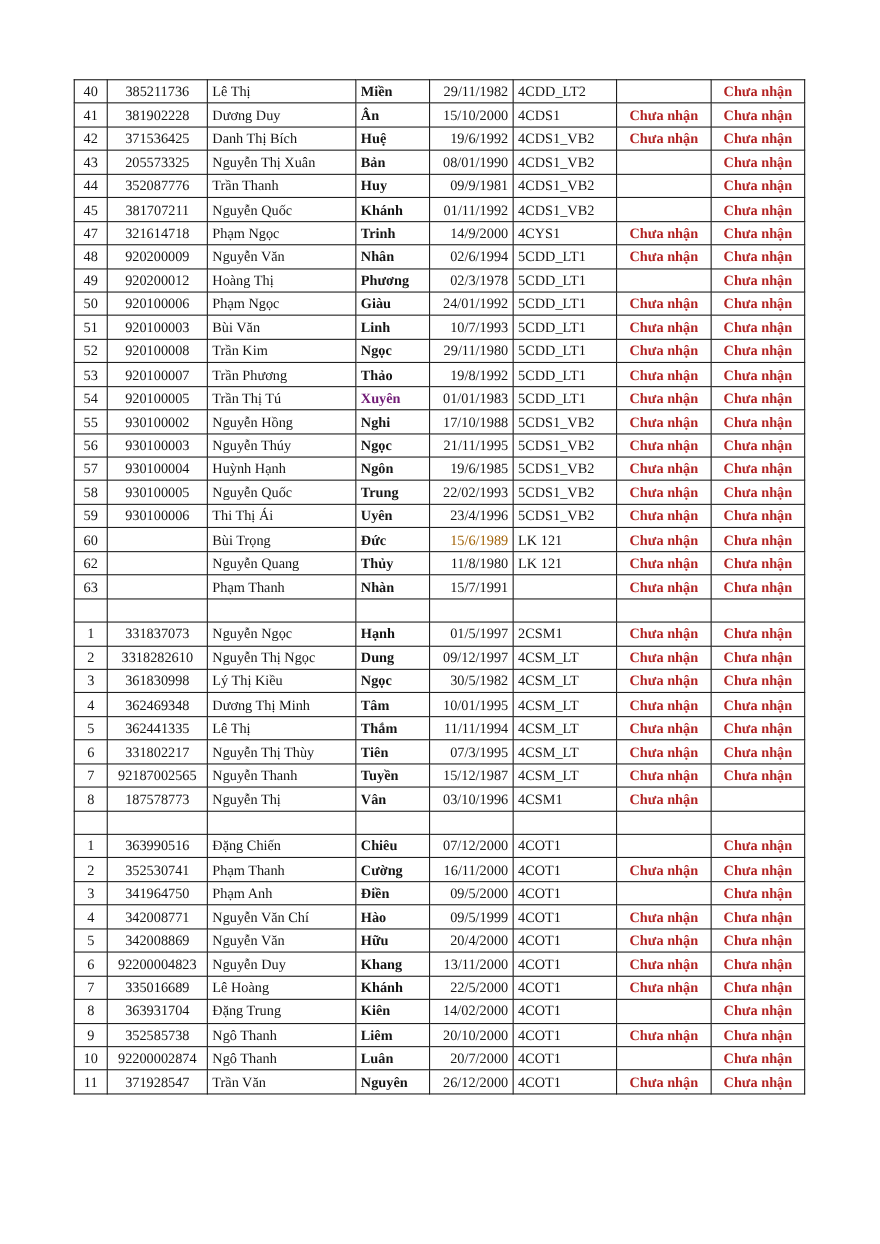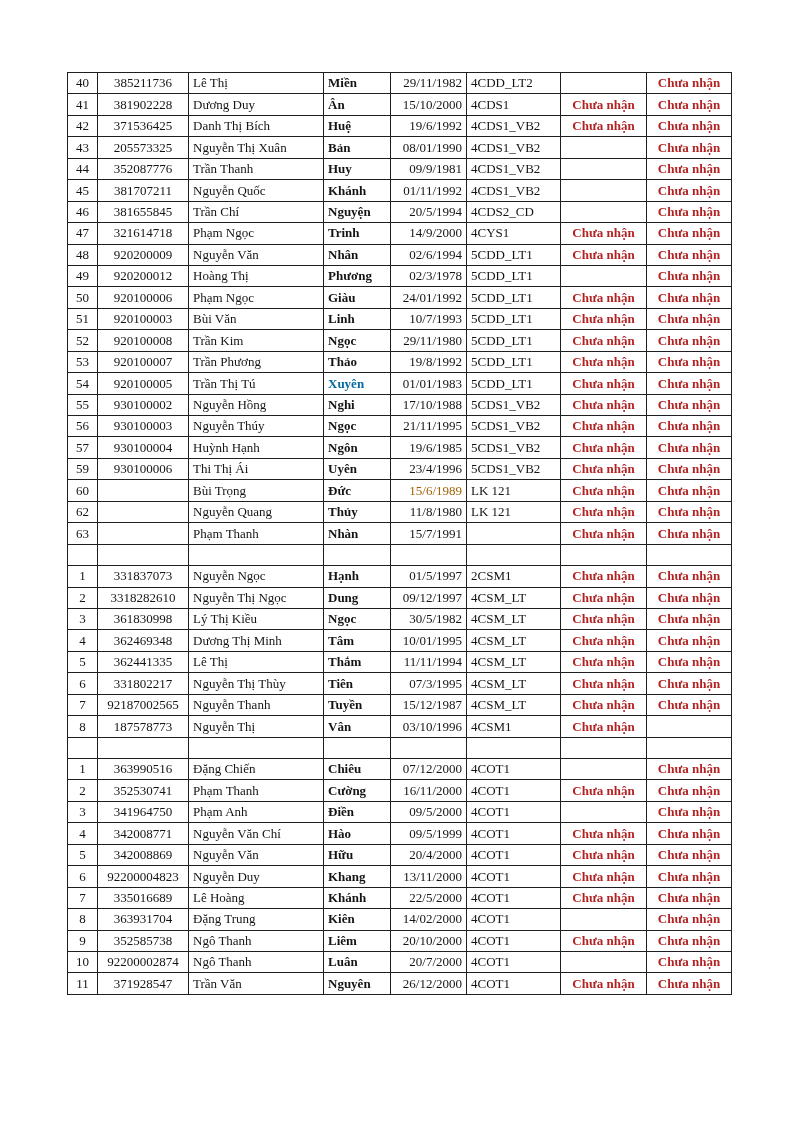--- a/index.html
+++ b/index.html
@@ -110,30 +110,20 @@
           <td class="c-no" style="color: rgb(20, 20, 20);">45</td>
           <td class="c-id" style="color: rgb(20, 20, 20);">381707211</td>
           <td class="c-name" style="color: rgb(20, 20, 20);">Nguyễn Quốc</td>
           <td class="c-given" style="color: rgb(20, 20, 20);">Khánh</td>
           <td class="c-dob" style="color: rgb(20, 20, 20);">01/11/1992</td>
           <td class="c-cls" style="color: rgb(20, 20, 20);">4CDS1_VB2</td>
           <td class="c-status" style="color: rgb(20, 20, 20);"></td>
           <td class="c-status" style="color: rgb(178, 34, 34);">Chưa nhận</td>
         </tr>
         <tr>
-          <td class="c-no" style="color: rgb(20, 20, 20);">46</td>
-          <td class="c-id" style="color: rgb(20, 20, 20);">381655845</td>
-          <td class="c-name" style="color: rgb(20, 20, 20);">Trần Chí</td>
-          <td class="c-given" style="color: rgb(20, 20, 20);">Nguyện</td>
-          <td class="c-dob" style="color: rgb(20, 20, 20);">20/5/1994</td>
-          <td class="c-cls" style="color: rgb(20, 20, 20);">4CDS2_CD</td>
-          <td class="c-status" style="color: rgb(20, 20, 20);"></td>
-          <td class="c-status" style="color: rgb(178, 34, 34);">Chưa nhận</td>
-        </tr>
-        <tr>
           <td class="c-no" style="color: rgb(20, 20, 20);">47</td>
           <td class="c-id" style="color: rgb(20, 20, 20);">321614718</td>
           <td class="c-name" style="color: rgb(20, 20, 20);">Phạm Ngọc</td>
           <td class="c-given" style="color: rgb(20, 20, 20);">Trinh</td>
           <td class="c-dob" style="color: rgb(20, 20, 20);">14/9/2000</td>
           <td class="c-cls" style="color: rgb(20, 20, 20);">4CYS1</td>
           <td class="c-status" style="color: rgb(178, 34, 34);">Chưa nhận</td>
           <td class="c-status" style="color: rgb(178, 34, 34);">Chưa nhận</td>
         </tr>
         <tr>
@@ -193,21 +183,21 @@
           <td class="c-given" style="color: rgb(20, 20, 20);">Thảo</td>
           <td class="c-dob" style="color: rgb(20, 20, 20);">19/8/1992</td>
           <td class="c-cls" style="color: rgb(20, 20, 20);">5CDD_LT1</td>
           <td class="c-status" style="color: rgb(178, 34, 34);">Chưa nhận</td>
           <td class="c-status" style="color: rgb(178, 34, 34);">Chưa nhận</td>
         </tr>
         <tr>
           <td class="c-no" style="color: rgb(20, 20, 20);">54</td>
           <td class="c-id" style="color: rgb(20, 20, 20);">920100005</td>
           <td class="c-name" style="color: rgb(20, 20, 20);">Trần Thị Tú</td>
-          <td class="c-given" style="color: #0369a1;">Xuyên</td>
+          <td class="c-given" style="color: #701a75;">Xuyên</td>
           <td class="c-dob" style="color: rgb(20, 20, 20);">01/01/1983</td>
           <td class="c-cls" style="color: rgb(20, 20, 20);">5CDD_LT1</td>
           <td class="c-status" style="color: rgb(178, 34, 34);">Chưa nhận</td>
           <td class="c-status" style="color: rgb(178, 34, 34);">Chưa nhận</td>
         </tr>
         <tr>
           <td class="c-no" style="color: rgb(20, 20, 20);">55</td>
           <td class="c-id" style="color: rgb(20, 20, 20);">930100002</td>
           <td class="c-name" style="color: rgb(20, 20, 20);">Nguyễn Hồng</td>
           <td class="c-given" style="color: rgb(20, 20, 20);">Nghi</td>
@@ -230,20 +220,30 @@
           <td class="c-no" style="color: rgb(20, 20, 20);">57</td>
           <td class="c-id" style="color: rgb(20, 20, 20);">930100004</td>
           <td class="c-name" style="color: rgb(20, 20, 20);">Huỳnh Hạnh</td>
           <td class="c-given" style="color: rgb(20, 20, 20);">Ngôn</td>
           <td class="c-dob" style="color: rgb(20, 20, 20);">19/6/1985</td>
           <td class="c-cls" style="color: rgb(20, 20, 20);">5CDS1_VB2</td>
           <td class="c-status" style="color: rgb(178, 34, 34);">Chưa nhận</td>
           <td class="c-status" style="color: rgb(178, 34, 34);">Chưa nhận</td>
         </tr>
         <tr>
+          <td class="c-no" style="color: rgb(20, 20, 20);">58</td>
+          <td class="c-id" style="color: rgb(20, 20, 20);">930100005</td>
+          <td class="c-name" style="color: rgb(20, 20, 20);">Nguyễn Quốc</td>
+          <td class="c-given" style="color: rgb(20, 20, 20);">Trung</td>
+          <td class="c-dob" style="color: rgb(20, 20, 20);">22/02/1993</td>
+          <td class="c-cls" style="color: rgb(20, 20, 20);">5CDS1_VB2</td>
+          <td class="c-status" style="color: rgb(178, 34, 34);">Chưa nhận</td>
+          <td class="c-status" style="color: rgb(178, 34, 34);">Chưa nhận</td>
+        </tr>
+        <tr>
           <td class="c-no" style="color: rgb(20, 20, 20);">59</td>
           <td class="c-id" style="color: rgb(20, 20, 20);">930100006</td>
           <td class="c-name" style="color: rgb(20, 20, 20);">Thi Thị Ái</td>
           <td class="c-given" style="color: rgb(20, 20, 20);">Uyên</td>
           <td class="c-dob" style="color: rgb(20, 20, 20);">23/4/1996</td>
           <td class="c-cls" style="color: rgb(20, 20, 20);">5CDS1_VB2</td>
           <td class="c-status" style="color: rgb(178, 34, 34);">Chưa nhận</td>
           <td class="c-status" style="color: rgb(178, 34, 34);">Chưa nhận</td>
         </tr>
         <tr>

